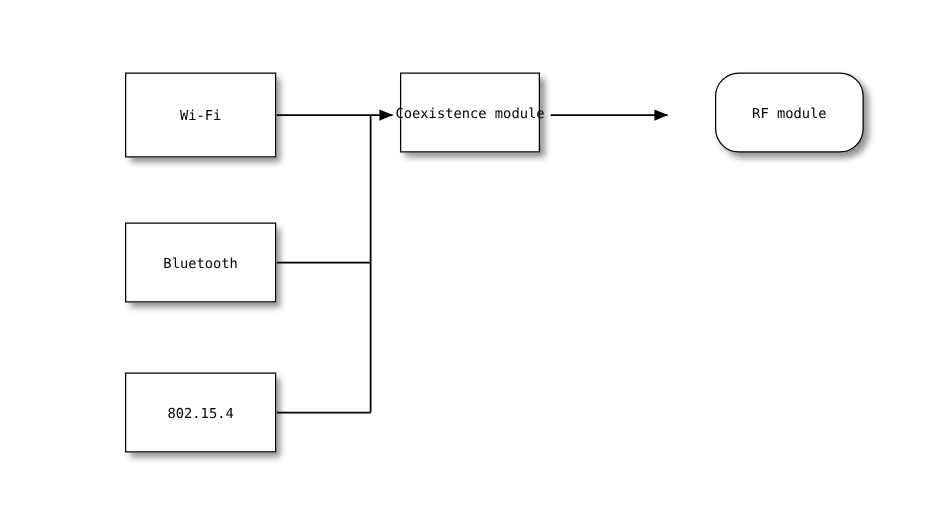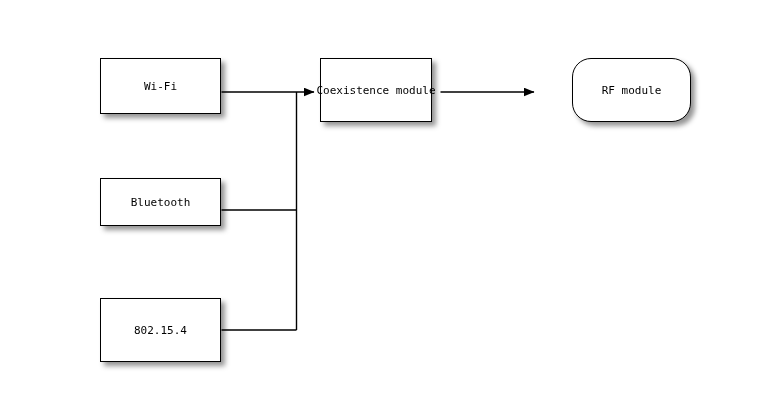--- a/index.html
+++ b/index.html
@@ -66,25 +66,25 @@
 
     <path d="M 296.5 92 L 296.5 330" fill="none" stroke="#000000" stroke-width="1.4"></path>
 
     <path d="M 221.5 210 L 296.5 210" fill="none" stroke="#000000" stroke-width="1.4"></path>
 
     <path d="M 221.5 330 L 296.5 330" fill="none" stroke="#000000" stroke-width="1.4"></path>
 
     <path d="M 440.5 92 L 534 92" fill="none" stroke="#000000" stroke-width="1.4" marker-end="url(#arrowhead)"></path>
   </svg>
 
-  <div class="node-box" style="left:100px; top:58px; width:121px; height:56px;">
+  <div class="node-box" style="left:100px; top:58px; width:121px; height:68px;">
     <span class="node-label">Wi-Fi</span>
   </div>
 
-  <div class="node-box" style="left:100px; top:178px; width:121px; height:48px;">
+  <div class="node-box" style="left:100px; top:178px; width:121px; height:64px;">
     <span class="node-label">Bluetooth</span>
   </div>
 
   <div class="node-box" style="left:100px; top:298px; width:121px; height:64px;">
     <span class="node-label">802.15.4</span>
   </div>
 
   <div class="node-box" style="left:320px; top:58px; width:112px; height:64px;">
     <span class="node-label">Coexistence module</span>
   </div>

